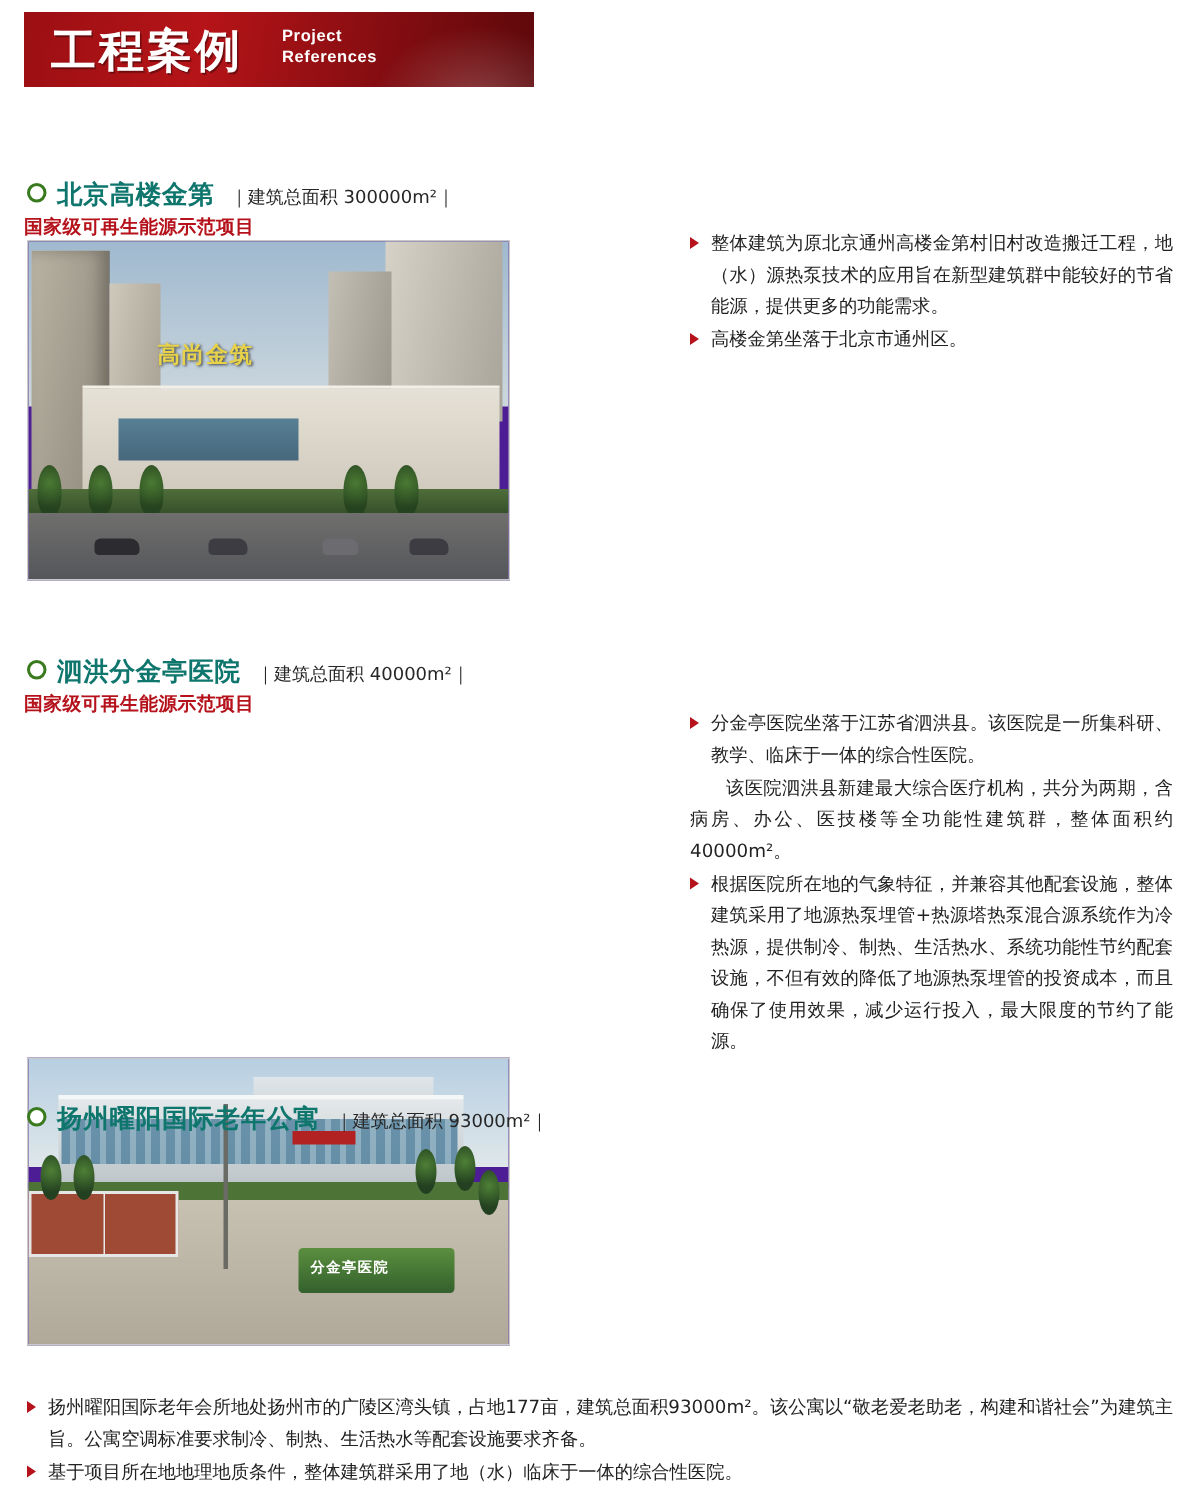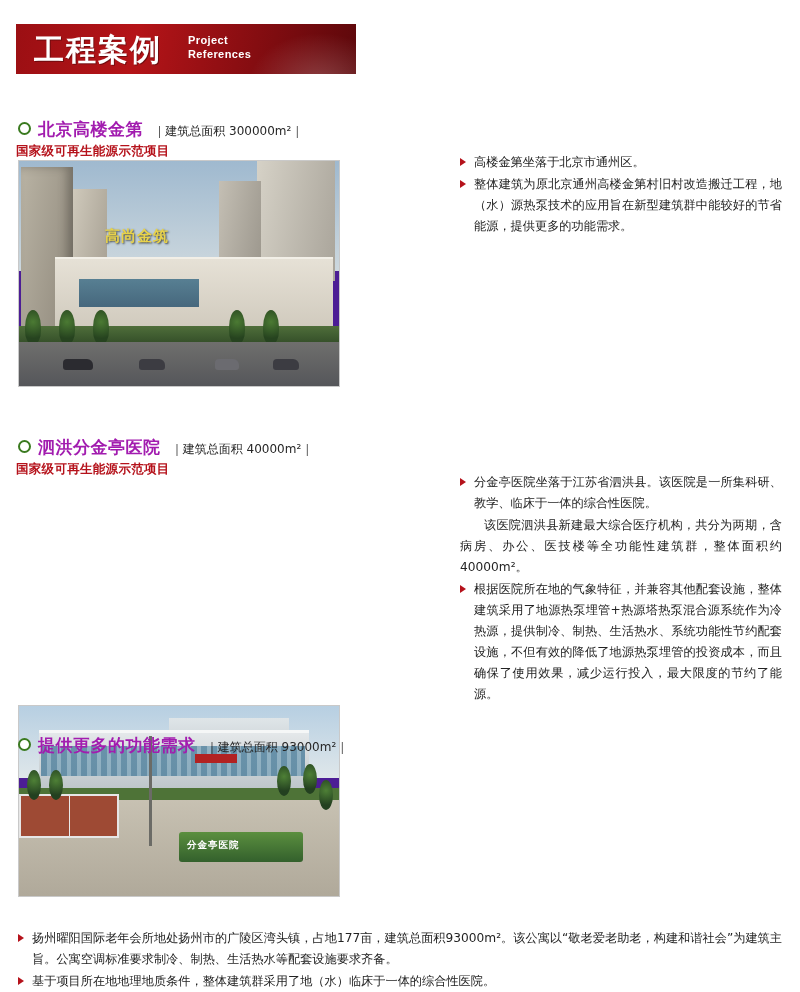--- a/index.html
+++ b/index.html
@@ -13,21 +13,21 @@
     position: relative;
     font-family: "Liberation Sans", sans-serif;
     color: #1a1a1a;
     overflow: hidden;
   }
 
   
   .banner {
     position: absolute;
     left: 16px;
-    top: 24px;
+    top: 8px;
     width: 276px;
     height: 54px;
   }
   .banner-red {
     position: absolute;
     left: 0; top: 0;
     width: 340px; height: 50px;
     background: linear-gradient(100deg, #9b0f13 0%, #b51418 35%, #7e0c10 75%, #5d080b 100%);
   }
   .banner-red:after {
@@ -78,21 +78,21 @@
     left: 18px; top: 4px;
     width: 9px; height: 9px;
     border: 2px solid #3a7a1f;
     border-radius: 50%;
     background: #ffffff;
   }
   .sec-title {
     margin-left: 20px;
     font-size: 17px;
     font-weight: bold;
-    color: #a21caf;
+    color: #0f766e;
     font-family: Liberation Mono, monospace;
     letter-spacing: 0.5px;
   }
   .sec-area {
     font-size: 12px;
     color: #262626;
     margin-left: 6px;
     font-family: "DejaVu Sans", sans-serif;
   }
   .sec-sub {
@@ -222,21 +222,21 @@
   }
   #photo2 .court .net {
     position: absolute; left: 50%; top: 0; width: 1px; height: 100%;
     background: #e9e9e9;
   }
   #photo2 .grass {
     position: absolute; left: 0; top: 82px; width: 100%; height: 12px;
     background: #4e7337;
   }
   #photo2 .monument {
-    position: absolute; right: 36px; bottom: 34px; width: 124px; height: 30px;
+    position: absolute; right: 36px; bottom: 34px; width: 104px; height: 30px;
     background: linear-gradient(#5b8f3f,#33602c);
     border-radius: 3px;
     text-align: center;
   }
   #photo2 .monument span {
     position: absolute; left: 8px; top: 7px;
     color: #ffffff; font-size: 9.5px; font-weight: bold;
     font-family: "DejaVu Sans", sans-serif;
     letter-spacing: 1px;
   }
@@ -300,25 +300,25 @@
   <div class="car" style="left:44px;"></div>
   <div class="car c2" style="left:120px;"></div>
   <div class="car c3" style="left:196px;"></div>
   <div class="car c2" style="left:254px;"></div>
 </div>
 
 <div id="text1">
   <ul class="para-list">
     <li class="para arrowed">
       <span class="tri"></span>
+      <span>整体建筑为原北京通州高楼金第村旧村改造搬迁工程，地（水）源热泵技术的应用旨在新型建筑群中能较好的节省能源，提供更多的功能需求。</span>
+    </li>
+    <li class="para arrowed">
+      <span class="tri"></span>
       <span>高楼金第坐落于北京市通州区。</span>
-    </li>
-    <li class="para arrowed">
-      <span class="tri"></span>
-      <span>整体建筑为原北京通州高楼金第村旧村改造搬迁工程，地（水）源热泵技术的应用旨在新型建筑群中能较好的节省能源，提供更多的功能需求。</span>
     </li>
   </ul>
 </div>
 
 <div class="section" style="top:436px;">
   <div class="sec-title-row">
     <span class="bullet-ring"></span>
     <span class="sec-title">泗洪分金亭医院</span>
     <span class="sec-area">｜建筑总面积 40000m²｜</span>
   </div>
@@ -359,21 +359,21 @@
     <li class="para arrowed">
       <span class="tri"></span>
       <span>根据医院所在地的气象特征，并兼容其他配套设施，整体建筑采用了地源热泵埋管+热源塔热泵混合源系统作为冷热源，提供制冷、制热、生活热水、系统功能性节约配套设施，不但有效的降低了地源热泵埋管的投资成本，而且确保了使用效果，减少运行投入，最大限度的节约了能源。</span>
     </li>
   </ul>
 </div>
 
 <div class="section" style="top:734px;">
   <div class="sec-title-row">
     <span class="bullet-ring"></span>
-    <span class="sec-title">提供更多的功能需求</span>
+    <span class="sec-title">扬州曜阳国际老年公寓</span>
     <span class="sec-area">｜建筑总面积 93000m²｜</span>
   </div>
 </div>
 
 <div id="text3">
   <ul class="para-list">
     <li class="para arrowed">
       <span class="tri"></span>
       <span>扬州曜阳国际老年会所地处扬州市的广陵区湾头镇，占地177亩，建筑总面积93000m²。该公寓以“敬老爱老助老，构建和谐社会”为建筑主旨。公寓空调标准要求制冷、制热、生活热水等配套设施要求齐备。</span>
     </li>

